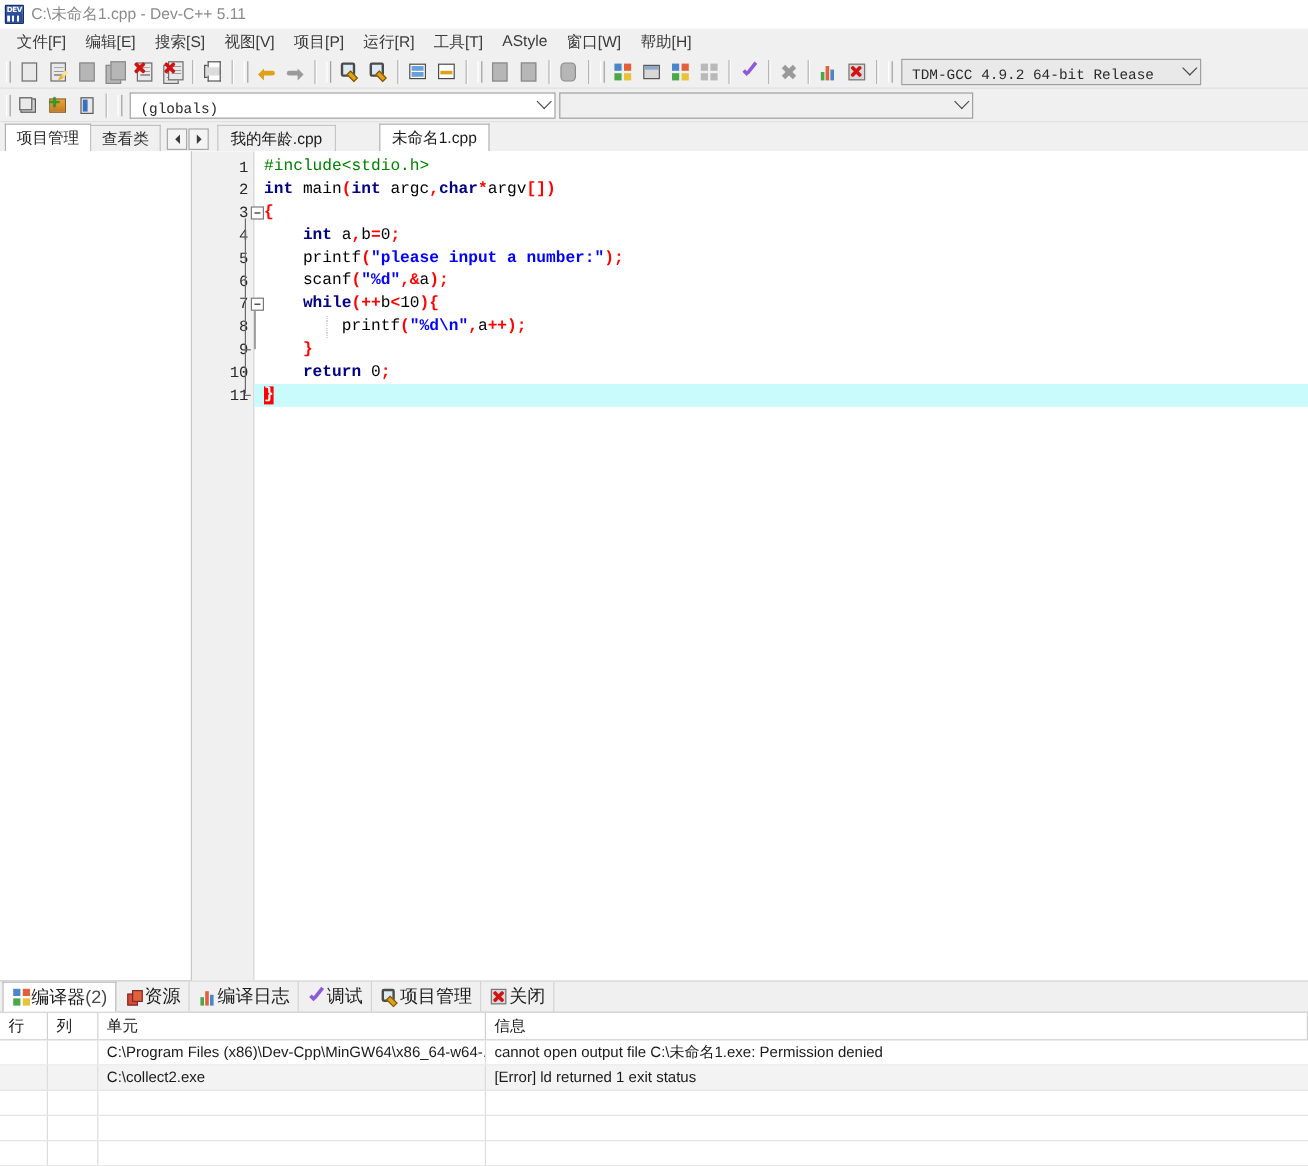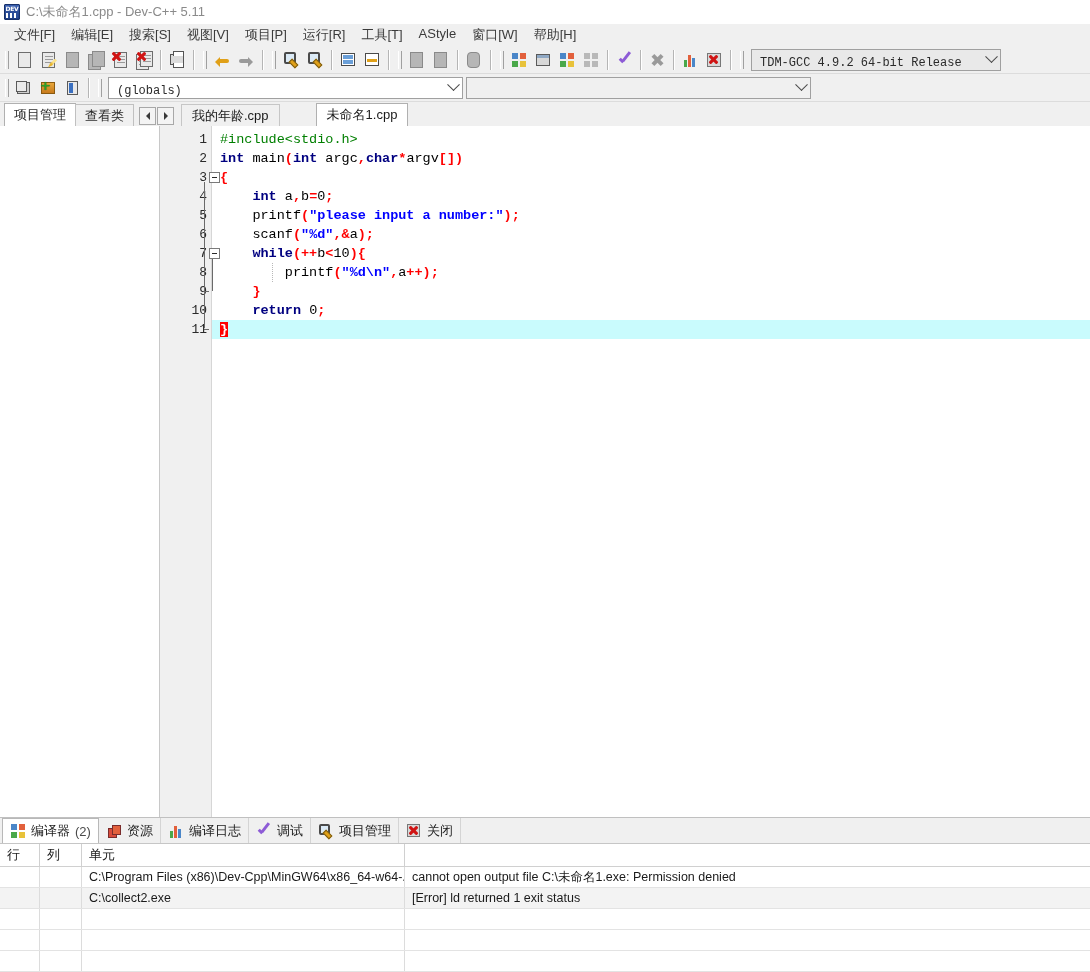--- a/index.html
+++ b/index.html
@@ -275,22 +275,22 @@
     background:repeating-linear-gradient(#b8b8b8 0 1px, transparent 1px 2px);
   }
 
   
   .dock { flex:0 0 auto; background:#f0f0f0; border-top:1px solid #c0c0c0; }
   .docktabs {
     height:26px; display:flex; align-items:center; background:#f0f0f0;
     border-bottom:1px solid #c6c6c6; padding-left:2px;
   }
   .dtab {
-    height:25px; padding:12px 7px; display:flex; align-items:center; gap:5px;
-    font-size:13px; color:#1c1c1c; border-right:1px solid #d4d4d4; white-space:nowrap;
+    height:25px; padding:12px 7px; display:flex; align-items:center; gap:0;
+    font-size:15px; color:#1c1c1c; border-right:1px solid #d4d4d4; white-space:nowrap;
   }
   .dtab.active { background:#ffffff; border-top:1px solid #b8b8b8; border-left:1px solid #b8b8b8; border-right:1px solid #b8b8b8; }
   .dtab .dico { width:16px; height:16px; position:relative; flex:0 0 16px; }
   .cnt { color:#4a4a4a; }
 
   .errtable { background:#ffffff; font-size:12.5px; color:#1a1a1a; }
   .etr { display:flex; height:21px; align-items:center; border-bottom:1px solid #e3e3e3; }
   .ethead { height:23px; font-size:13px; color:#1a1a1a; border-bottom:1px solid #d0d0d0; }
   .etr.alt { background:#f3f3f3; }
   .etd { padding-left:7px; overflow:hidden; white-space:nowrap; text-overflow:ellipsis; height:100%; display:flex; align-items:center; }
@@ -625,20 +625,21 @@
         </span>
         <span>关闭</span>
       </div>
     </div>
 
     <div class="errtable">
       <div class="etr ethead">
         <div class="etd c-line">行</div>
         <div class="etd c-col">列</div>
         <div class="etd c-unit">单元</div>
+        <div class="etd c-msg">信息</div>
       </div>
       <div id="errrows">
           <div class="etr">
             <div class="etd c-line"></div>
             <div class="etd c-col"></div>
             <div class="etd c-unit">C:\Program Files (x86)\Dev-Cpp\MinGW64\x86_64-w64-...</div>
             <div class="etd c-msg">cannot open output file C:\未命名1.exe: Permission denied</div>
           </div>
           <div class="etr alt">
             <div class="etd c-line"></div>

